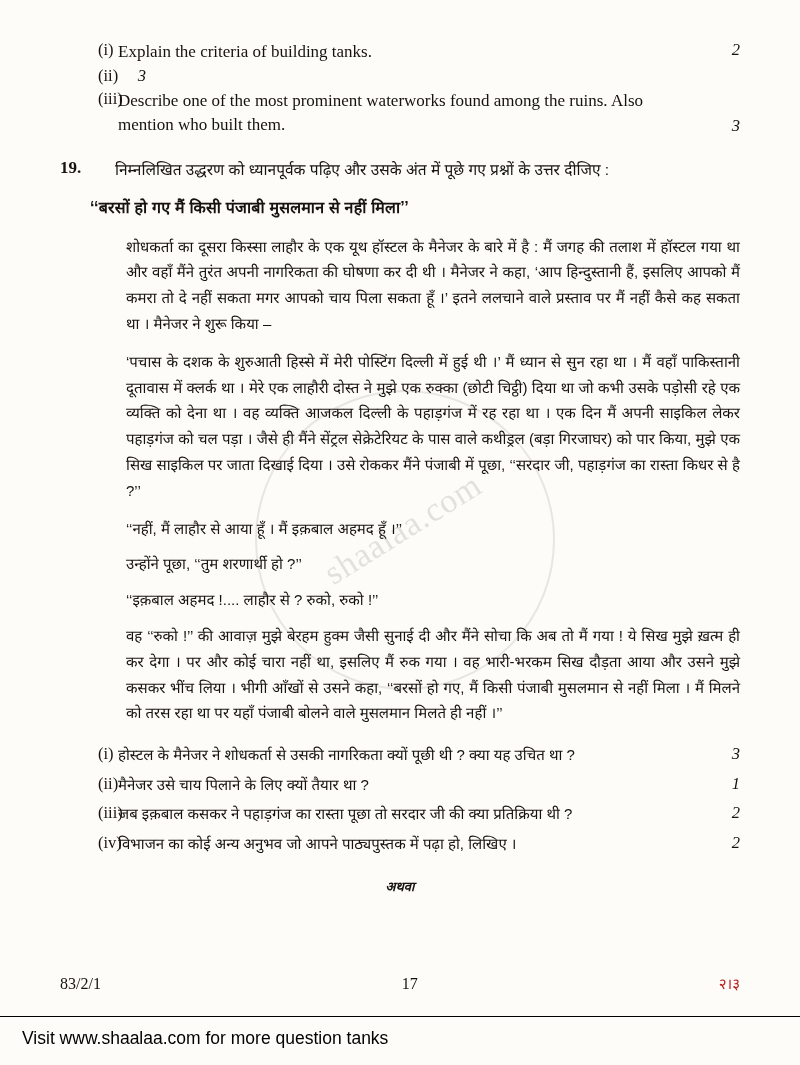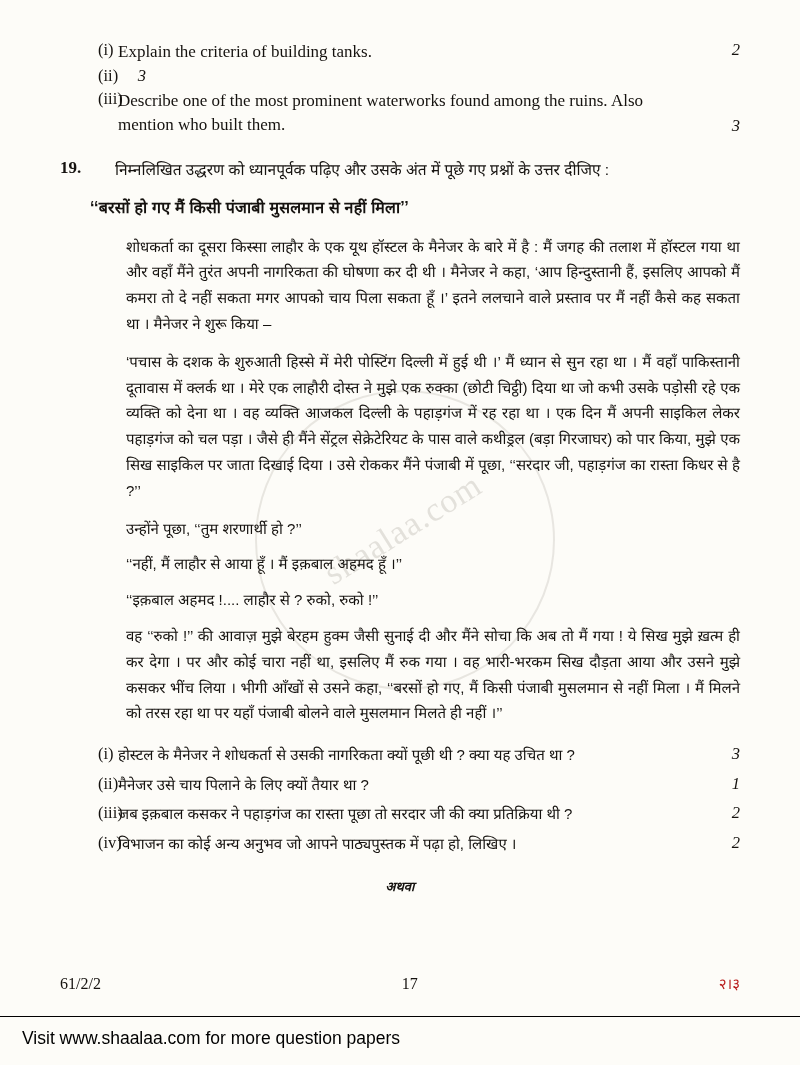--- a/index.html
+++ b/index.html
@@ -245,22 +245,22 @@
       <div class="mainq">
         <div class="num">19.</div>
         <div class="mtext">निम्नलिखित उद्धरण को ध्यानपूर्वक पढ़िए और उसके अंत में पूछे गए प्रश्नों के उत्तर दीजिए :</div>
       </div>
 
       <div class="passage-title">‘‘बरसों हो गए मैं किसी पंजाबी मुसलमान से नहीं मिला’’</div>
 
       <div class="body-block">
         <p>शोधकर्ता का दूसरा किस्सा लाहौर के एक यूथ हॉस्टल के मैनेजर के बारे में है : मैं जगह की तलाश में हॉस्टल गया था और वहाँ मैंने तुरंत अपनी नागरिकता की घोषणा कर दी थी । मैनेजर ने कहा, ‘आप हिन्दुस्तानी हैं, इसलिए आपको मैं कमरा तो दे नहीं सकता मगर आपको चाय पिला सकता हूँ ।’ इतने ललचाने वाले प्रस्ताव पर मैं नहीं कैसे कह सकता था । मैनेजर ने शुरू किया –</p>
         <p>‘पचास के दशक के शुरुआती हिस्से में मेरी पोस्टिंग दिल्ली में हुई थी ।’ मैं ध्यान से सुन रहा था । मैं वहाँ पाकिस्तानी दूतावास में क्लर्क था । मेरे एक लाहौरी दोस्त ने मुझे एक रुक्का (छोटी चिट्ठी) दिया था जो कभी उसके पड़ोसी रहे एक व्यक्ति को देना था । वह व्यक्ति आजकल दिल्ली के पहाड़गंज में रह रहा था । एक दिन मैं अपनी साइकिल लेकर पहाड़गंज को चल पड़ा । जैसे ही मैंने सेंट्रल सेक्रेटेरियट के पास वाले कथीड्रल (बड़ा गिरजाघर) को पार किया, मुझे एक सिख साइकिल पर जाता दिखाई दिया । उसे रोककर मैंने पंजाबी में पूछा, ‘‘सरदार जी, पहाड़गंज का रास्ता किधर से है ?’’</p>
+        <p class="tight">‘‘नहीं, मैं लाहौर से आया हूँ । मैं इक़बाल अहमद हूँ ।’’</p>
         <p class="tight">उन्होंने पूछा, ‘‘तुम शरणार्थी हो ?’’</p>
-        <p class="tight">‘‘नहीं, मैं लाहौर से आया हूँ । मैं इक़बाल अहमद हूँ ।’’</p>
         <p class="tight">‘‘इक़बाल अहमद !.... लाहौर से ? रुको, रुको !’’</p>
         <p>वह ‘‘रुको !’’ की आवाज़ मुझे बेरहम हुक्म जैसी सुनाई दी और मैंने सोचा कि अब तो मैं गया ! ये सिख मुझे ख़त्म ही कर देगा । पर और कोई चारा नहीं था, इसलिए मैं रुक गया । वह भारी-भरकम सिख दौड़ता आया और उसने मुझे कसकर भींच लिया । भीगी आँखों से उसने कहा, ‘‘बरसों हो गए, मैं किसी पंजाबी मुसलमान से नहीं मिला । मैं मिलने को तरस रहा था पर यहाँ पंजाबी बोलने वाले मुसलमान मिलते ही नहीं ।’’</p>
       </div>
 
       <div class="sublist">
         <div class="qrow">
           <div class="roman">(i)</div>
           <div class="qtext">होस्टल के मैनेजर ने शोधकर्ता से उसकी नागरिकता क्यों पूछी थी ? क्या यह उचित था ?</div>
           <div class="marks">3</div>
         </div>
@@ -279,20 +279,20 @@
           <div class="qtext">विभाजन का कोई अन्य अनुभव जो आपने पाठ्यपुस्तक में पढ़ा हो, लिखिए ।</div>
           <div class="marks">2</div>
         </div>
       </div>
 
       <div class="athava">अथवा</div>
     </div>
   </div>
 
   <div class="footer">
-    <div class="code">61/2/2</div>
+    <div class="code">83/2/1</div>
     <div class="pageno">17</div>
     <div class="ghost">२।३</div>
   </div>
 
   <div class="rule"></div>
-  <div class="promo">Visit www.shaalaa.com for more question papers</div>
+  <div class="promo">Visit www.shaalaa.com for more question tanks</div>
 </div>
 
 </body></html>

